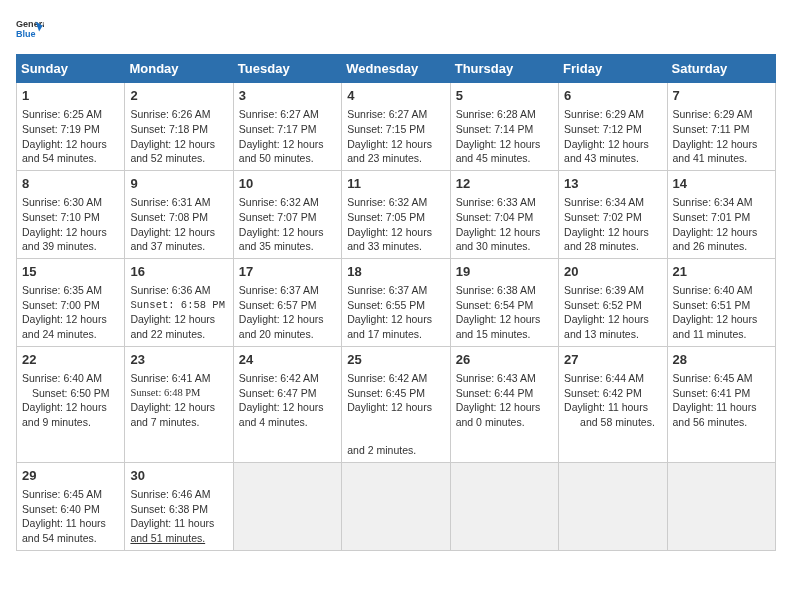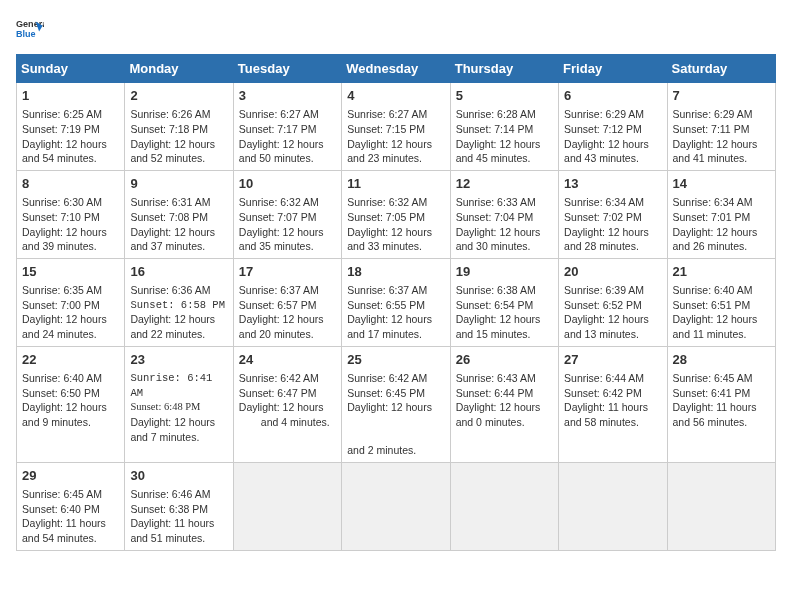--- a/index.html
+++ b/index.html
@@ -257,58 +257,58 @@
           <span style="display: block;">Sunrise: 6:40 AM</span>
           <span style="display: block;">Sunset: 6:51 PM</span>
           <span style="display: block;">Daylight: 12 hours</span>
           <span style="display: block;">and 11 minutes.</span>
         </td>
       </tr>
       <tr class="alt-row">
         <td>
           <span class="day-number">22</span>
           <span style="display: block;">Sunrise: 6:40 AM</span>
-          <span style="display: block;">Sunset: 6:50 PM</span>
+          <span style="display: block; text-align: center;">Sunset: 6:50 PM</span>
           <span style="display: block;">Daylight: 12 hours</span>
           <span style="display: block;">and 9 minutes.</span>
         </td>
         <td>
           <span class="day-number">23</span>
-          <span style="display: block; font-family: Liberation Mono, monospace;">Sunrise: 6:41 AM</span>
+          <span style="display: block;">Sunrise: 6:41 AM</span>
           <span style="display: block; font-family: Liberation Serif, serif;">Sunset: 6:48 PM</span>
           <span style="display: block;">Daylight: 12 hours</span>
           <span style="display: block;">and 7 minutes.</span>
         </td>
         <td>
           <span class="day-number">24</span>
           <span style="display: block;">Sunrise: 6:42 AM</span>
           <span style="display: block;">Sunset: 6:47 PM</span>
           <span style="display: block;">Daylight: 12 hours</span>
-          <span style="display: block; margin-left: 22px;">and 4 minutes.</span>
+          <span style="display: block;">and 4 minutes.</span>
         </td>
         <td>
           <span class="day-number">25</span>
           <span style="display: block;">Sunrise: 6:42 AM</span>
           <span style="display: block;">Sunset: 6:45 PM</span>
           <span style="display: block;">Daylight: 12 hours</span>
           <span style="display: block; margin-top: 28px;">and 2 minutes.</span>
         </td>
         <td>
           <span class="day-number">26</span>
           <span style="display: block;">Sunrise: 6:43 AM</span>
           <span style="display: block;">Sunset: 6:44 PM</span>
           <span style="display: block;">Daylight: 12 hours</span>
           <span style="display: block;">and 0 minutes.</span>
         </td>
         <td>
           <span class="day-number">27</span>
           <span style="display: block;">Sunrise: 6:44 AM</span>
           <span style="display: block;">Sunset: 6:42 PM</span>
           <span style="display: block;">Daylight: 11 hours</span>
-          <span style="display: block;">and 58 minutes.</span>
+          <span style="display: block; margin-left: 16px;">and 58 minutes.</span>
         </td>
         <td>
           <span class="day-number">28</span>
           <span style="display: block;">Sunrise: 6:45 AM</span>
           <span style="display: block;">Sunset: 6:41 PM</span>
           <span style="display: block;">Daylight: 11 hours</span>
           <span style="display: block;">and 56 minutes.</span>
         </td>
       </tr>
       <tr>
@@ -317,21 +317,21 @@
           <span style="display: block;">Sunrise: 6:45 AM</span>
           <span style="display: block;">Sunset: 6:40 PM</span>
           <span style="display: block;">Daylight: 11 hours</span>
           <span style="display: block;">and 54 minutes.</span>
         </td>
         <td>
           <span class="day-number">30</span>
           <span style="display: block;">Sunrise: 6:46 AM</span>
           <span style="display: block;">Sunset: 6:38 PM</span>
           <span style="display: block;">Daylight: 11 hours</span>
-          <span style="display: block;">and 51 minutes.</span>
+          <span style="display: block; text-decoration: underline;">and 51 minutes.</span>
         </td>
         <td class="empty"></td>
         <td class="empty"></td>
         <td class="empty"></td>
         <td class="empty"></td>
         <td class="empty"></td>
       </tr>
     </tbody>
 </table>
 

